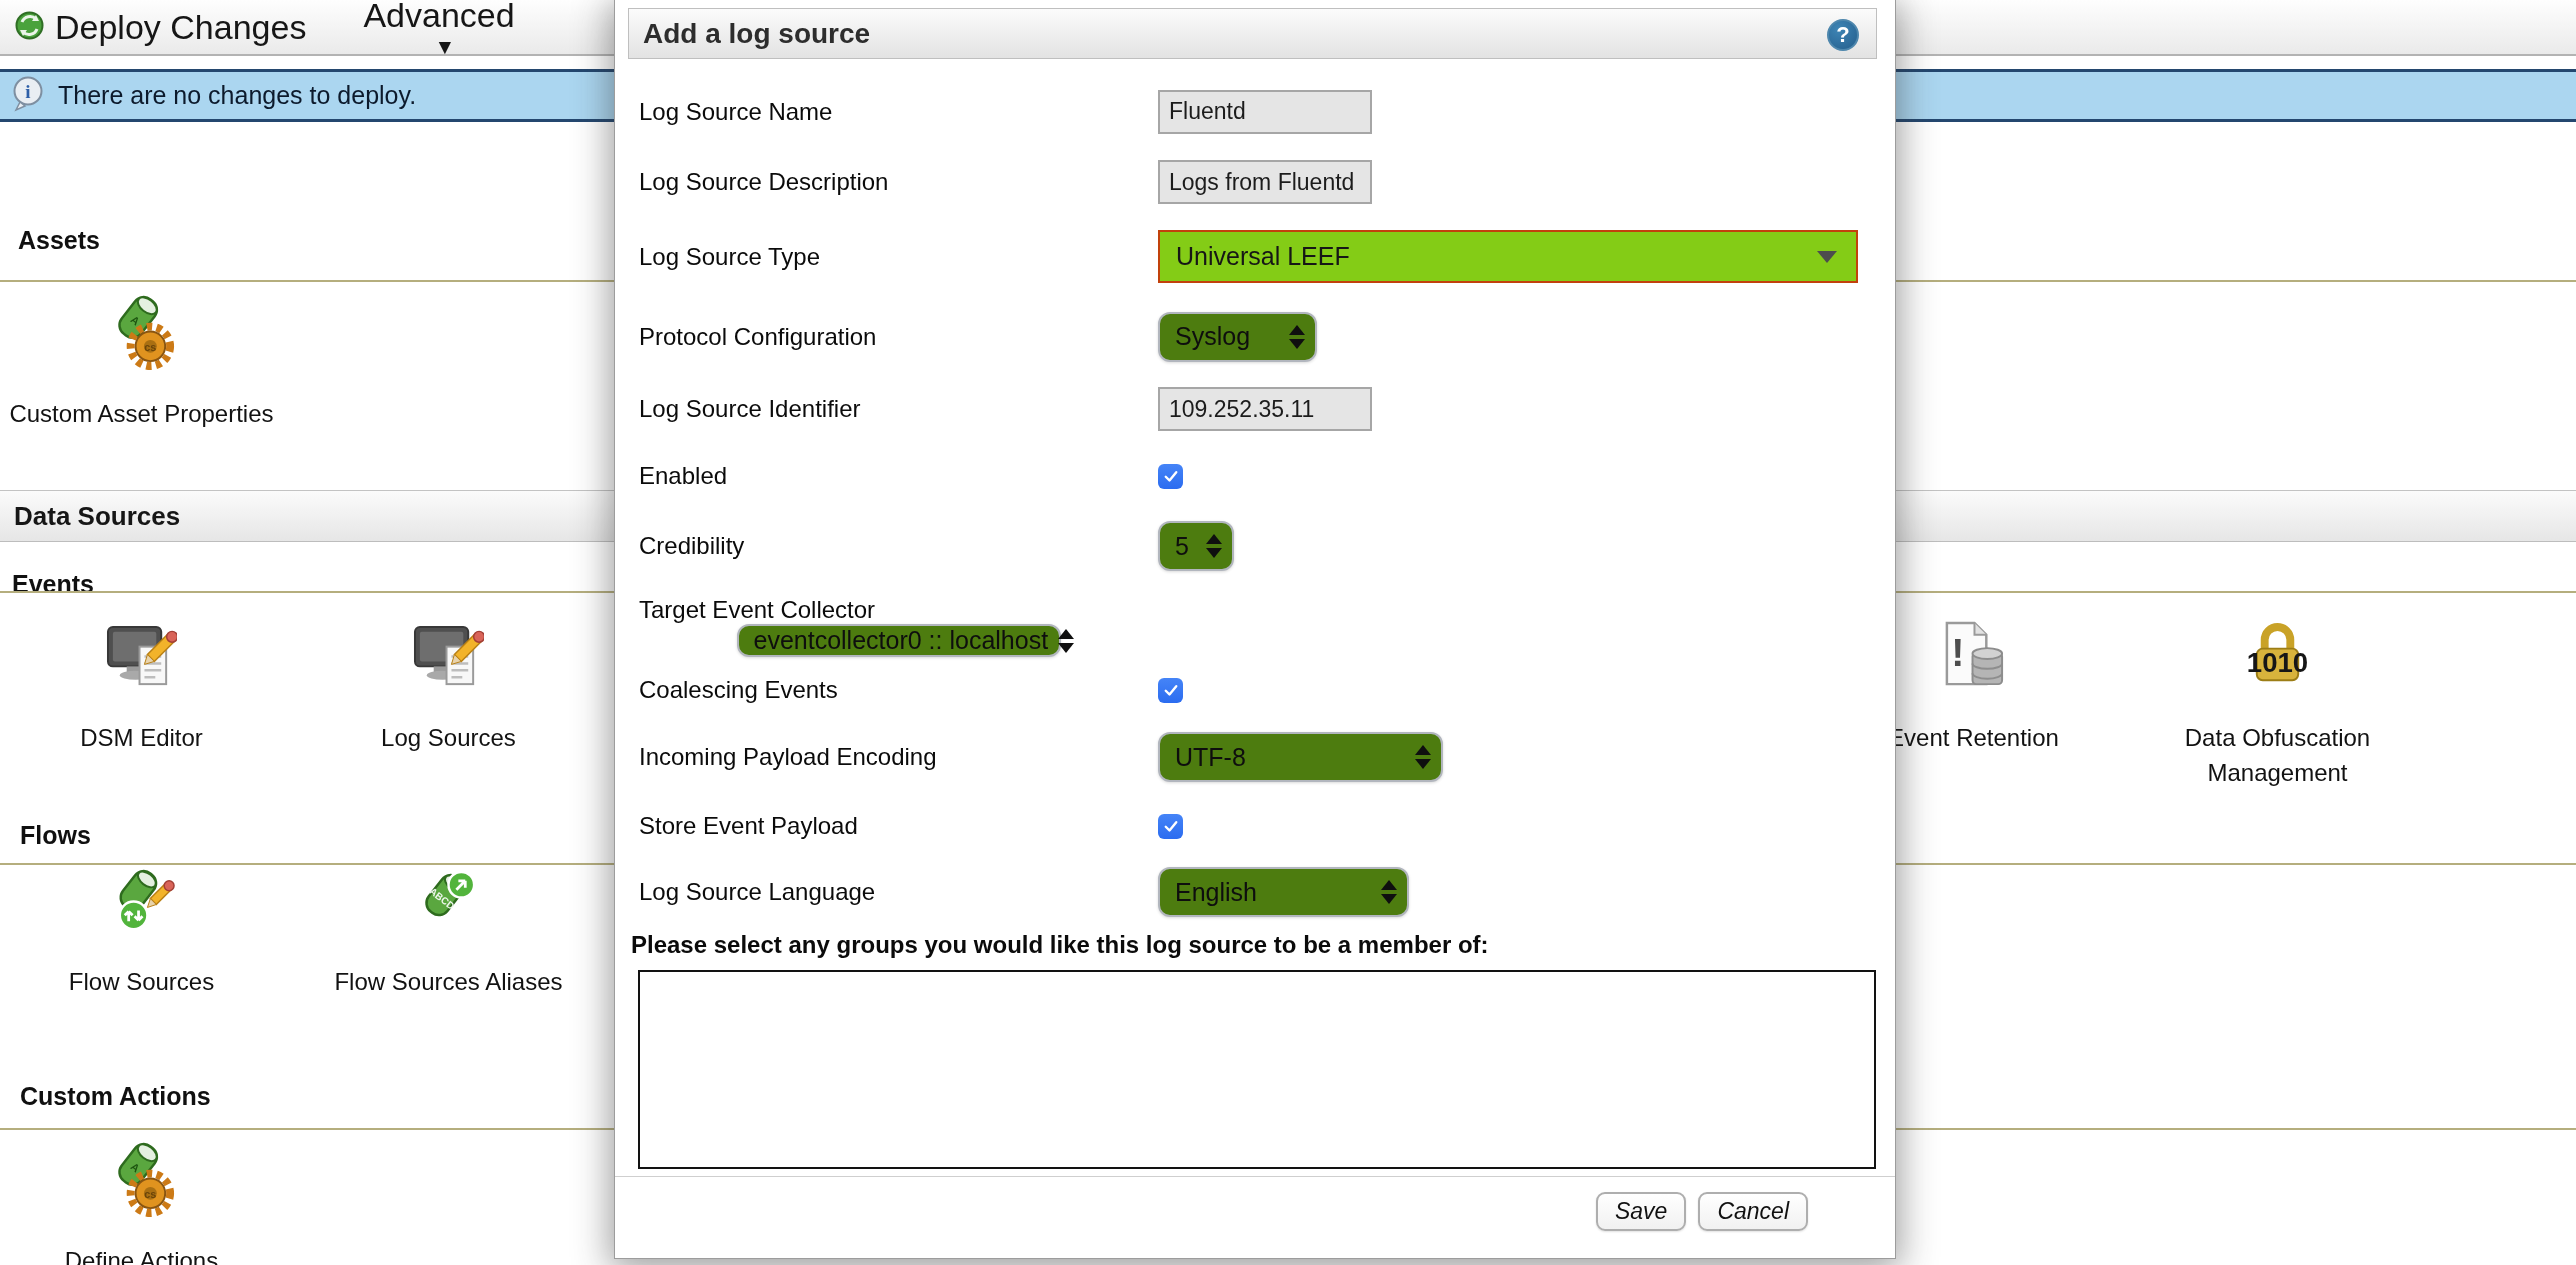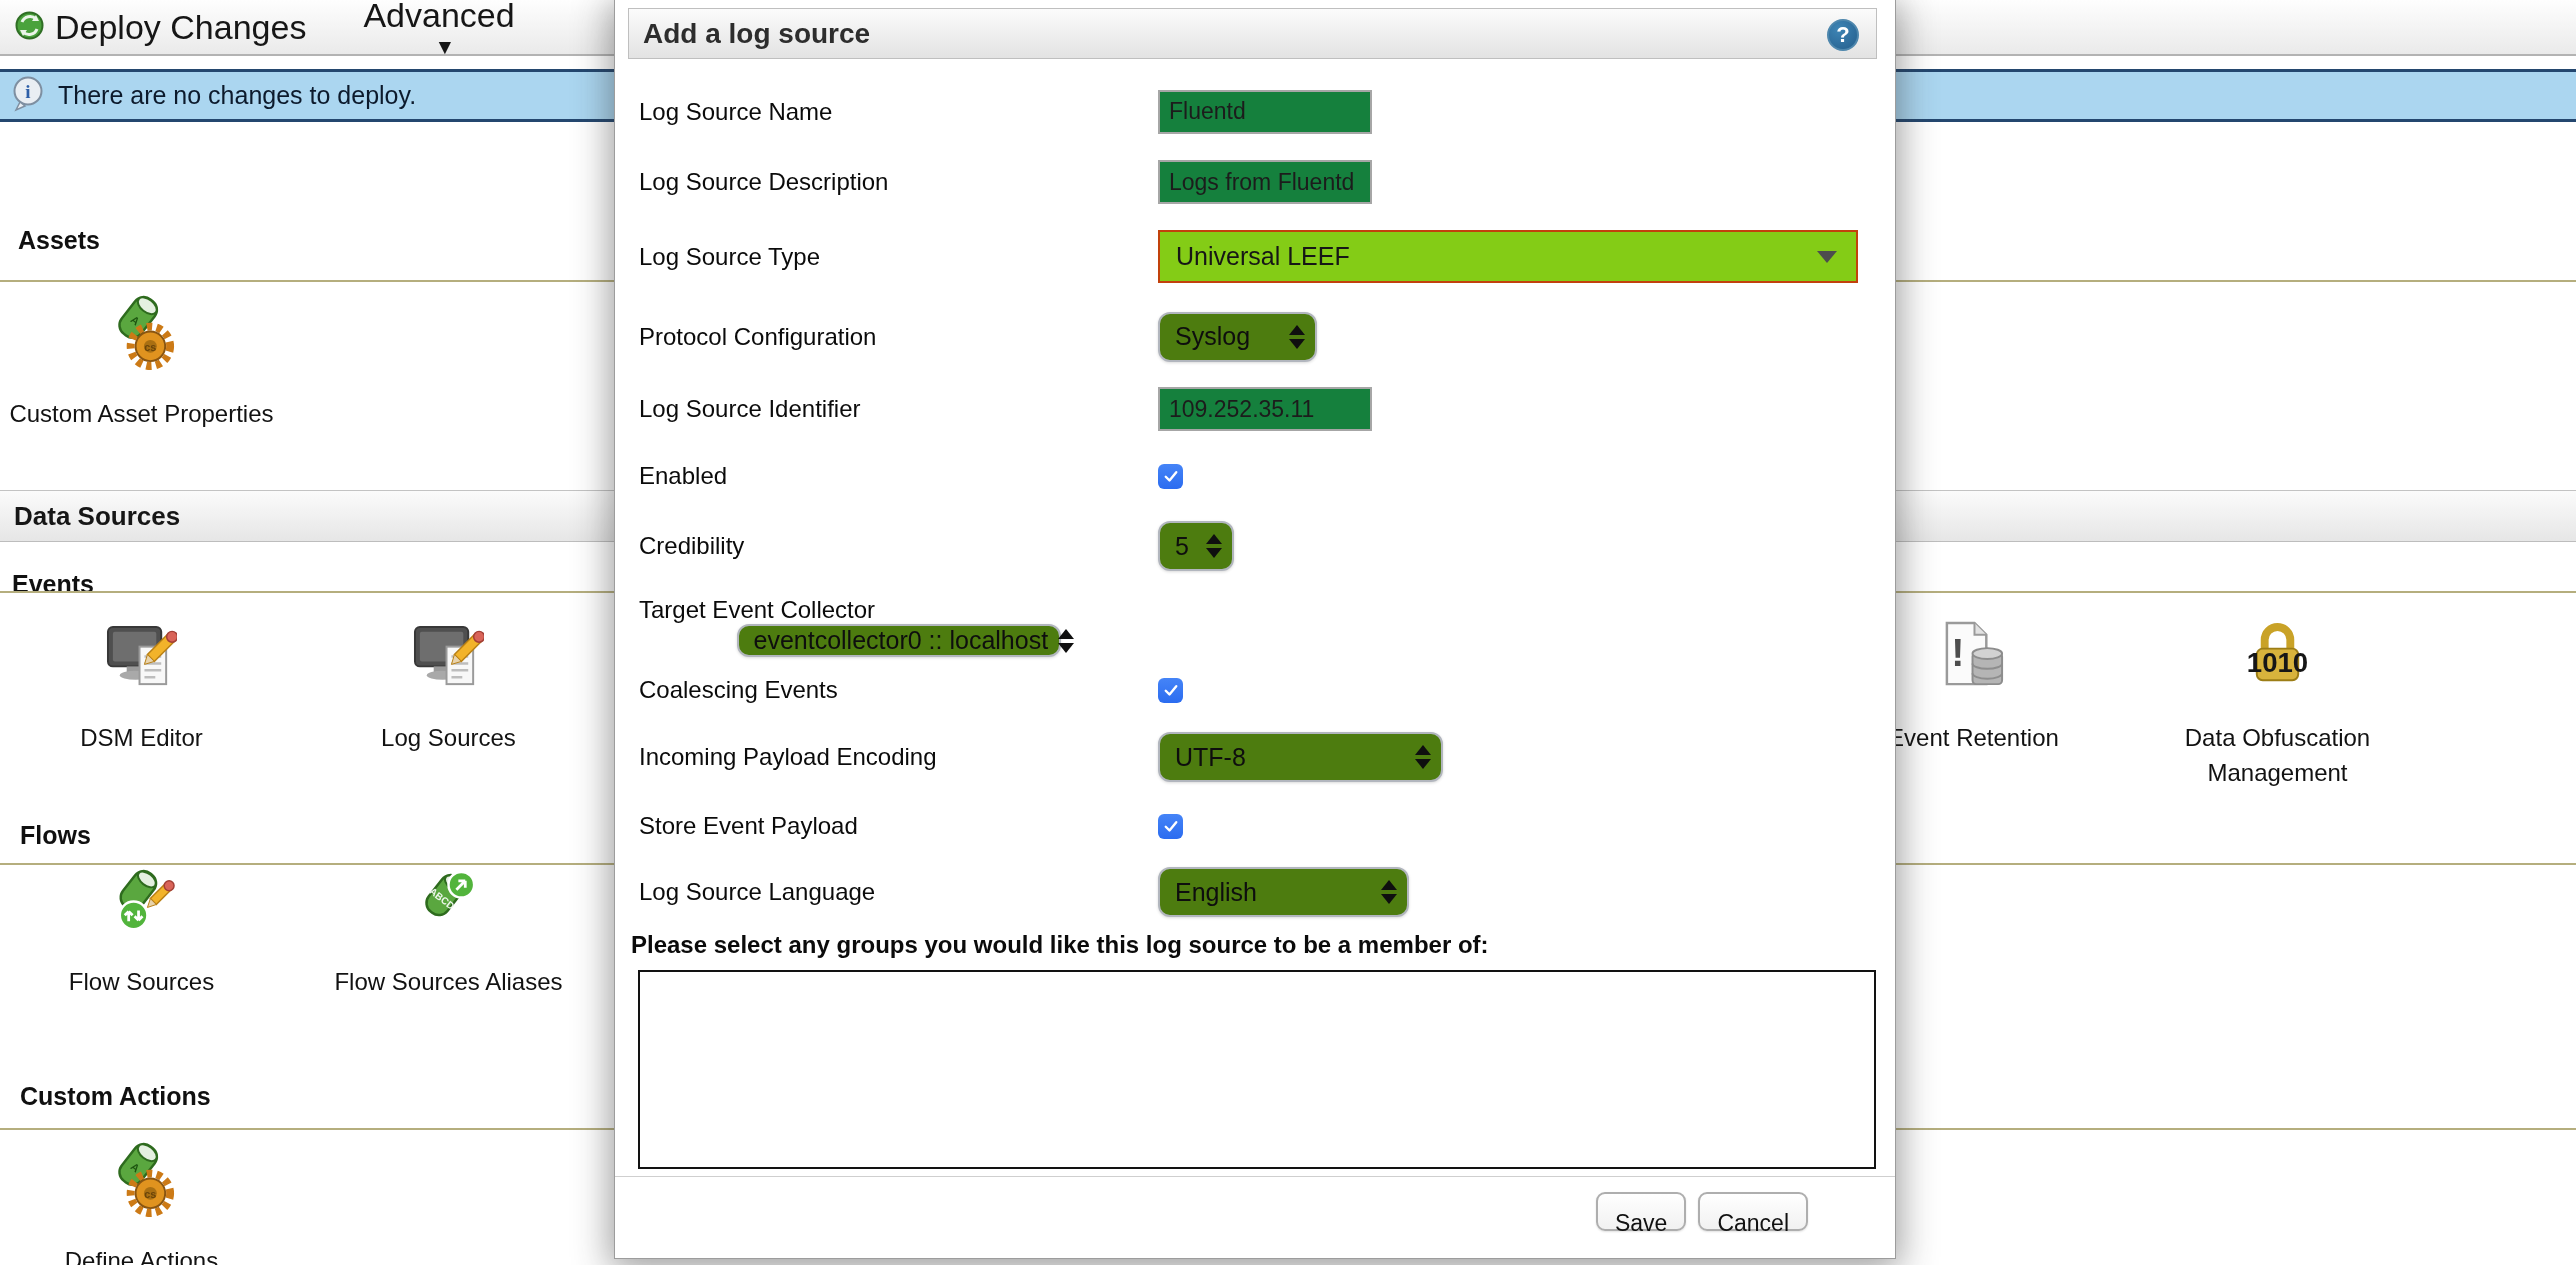--- a/index.html
+++ b/index.html
@@ -45,21 +45,21 @@
     display:flex; align-items:center; }
   .modal-title { font-size:28px; font-weight:bold; color:#2d2d2d; margin-left:14px; }
   .help-btn { position:absolute; right:17px; top:10px; width:32px; height:32px; border-radius:50%;
     background:radial-gradient(circle at 35% 30%, #3e85b5, #245e8c); border:2px solid #4e87ad;
     color:#fff; font-size:22px; font-weight:bold; display:flex; align-items:center;
     justify-content:center; cursor:pointer; }
 
   .row { position:absolute; left:24px; display:flex; align-items:center; }
   .row .flabel { width:519px; font-size:24px; font-weight:normal; color:#0b0b0b; }
   .txt { height:44px; width:214px; border:2px solid #a6a6a6; font-family:"Liberation Sans",sans-serif;
-    font-size:23px; padding-left:9px; color:#1c1c1c; background:#15803d; }
+    font-size:23px; padding-left:9px; color:#1c1c1c; background:#e5e5e5; }
   .combo { width:700px; height:53px; border:2px solid #c2410c; background:#84cc16;
     display:flex; align-items:center; cursor:pointer; }
   .combo-text { font-size:25px; margin-left:16px; color:#161616; }
   .combo-caret { margin-left:auto; margin-right:19px; width:0; height:0;
     border-left:10px solid transparent; border-right:10px solid transparent;
     border-top:12px solid #4d4d4d; }
   .mselect { height:50px; border:2px solid #b2b6be; border-radius:12px; background:#4d7c0f;
     box-shadow:0 1px 3px rgba(0,0,0,.15); display:flex; align-items:center;
     justify-content:space-between; padding:0 10px 0 15px; cursor:pointer; }
   .mselect .sel-text { font-size:25px; color:#0e0e0e; white-space:nowrap; }
@@ -72,23 +72,23 @@
   .w-enc { width:285px; } .w-lang { width:251px; }
   .checkbox { width:25px; height:25px; border-radius:6px;
     background:linear-gradient(#4584f7,#2b6cf0); display:flex; align-items:center;
     justify-content:center; cursor:pointer; }
 
   .groups-prompt { position:absolute; left:16px; top:931px; font-size:24px; font-weight:bold; color:#0b0b0b; }
   .groups-box { position:absolute; left:23px; top:970px; width:1238px; height:199px;
     background:#fff; border:2px solid #121212; overflow:auto; }
   .footer-sep { position:absolute; left:0; top:1176px; width:1280px; height:1px; background:#cfcfcf; }
   .btn-row { position:absolute; top:1192px; right:87px; display:flex; gap:12px; }
-  .btn { height:39px; padding:16px 17px; font-family:"Liberation Sans",sans-serif; font-size:23px;
+  .btn { height:39px; padding:4px 17px; font-family:"Liberation Sans",sans-serif; font-size:23px;
     color:#111; background:linear-gradient(#ffffff,#f1f1f1); border:2px solid #aeaeae;
-    border-radius:9px; box-shadow:0 1px 2px rgba(0,0,0,.12); cursor:pointer; }
+    border-radius:9px; box-shadow:0 1px 2px rgba(0,0,0,.12); cursor:pointer;font-style:italic; }
 </style>
 </head>
 <body>
 
 <div class="stage">
 
   <div class="topbar">
     <div class="deploy-wrap">
       <span>
         <svg width="29" height="29" viewBox="0 0 29 29">

